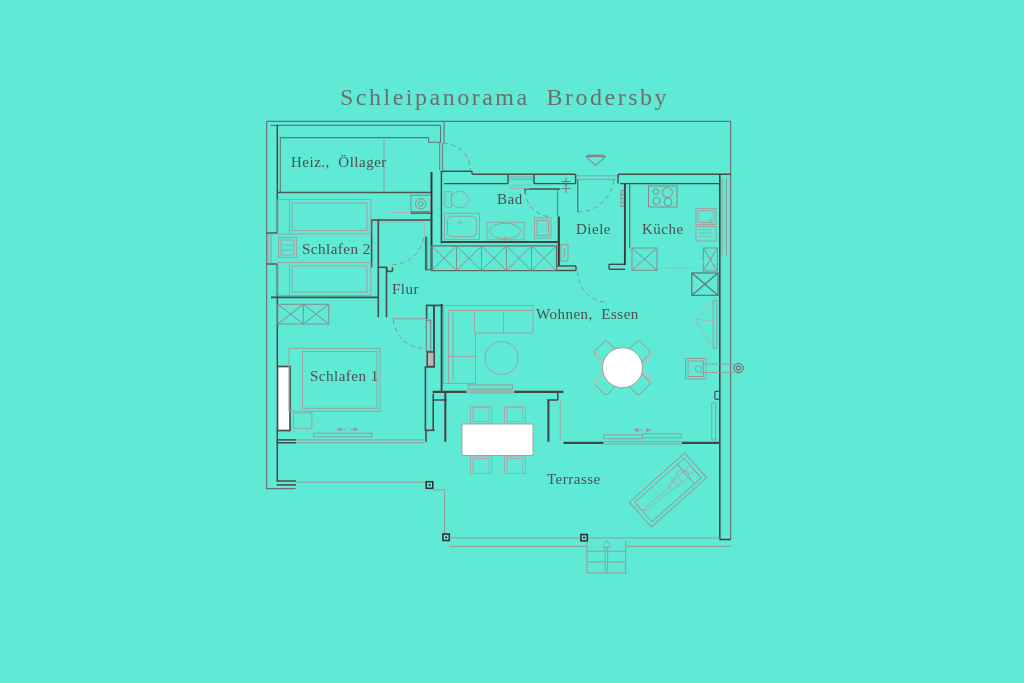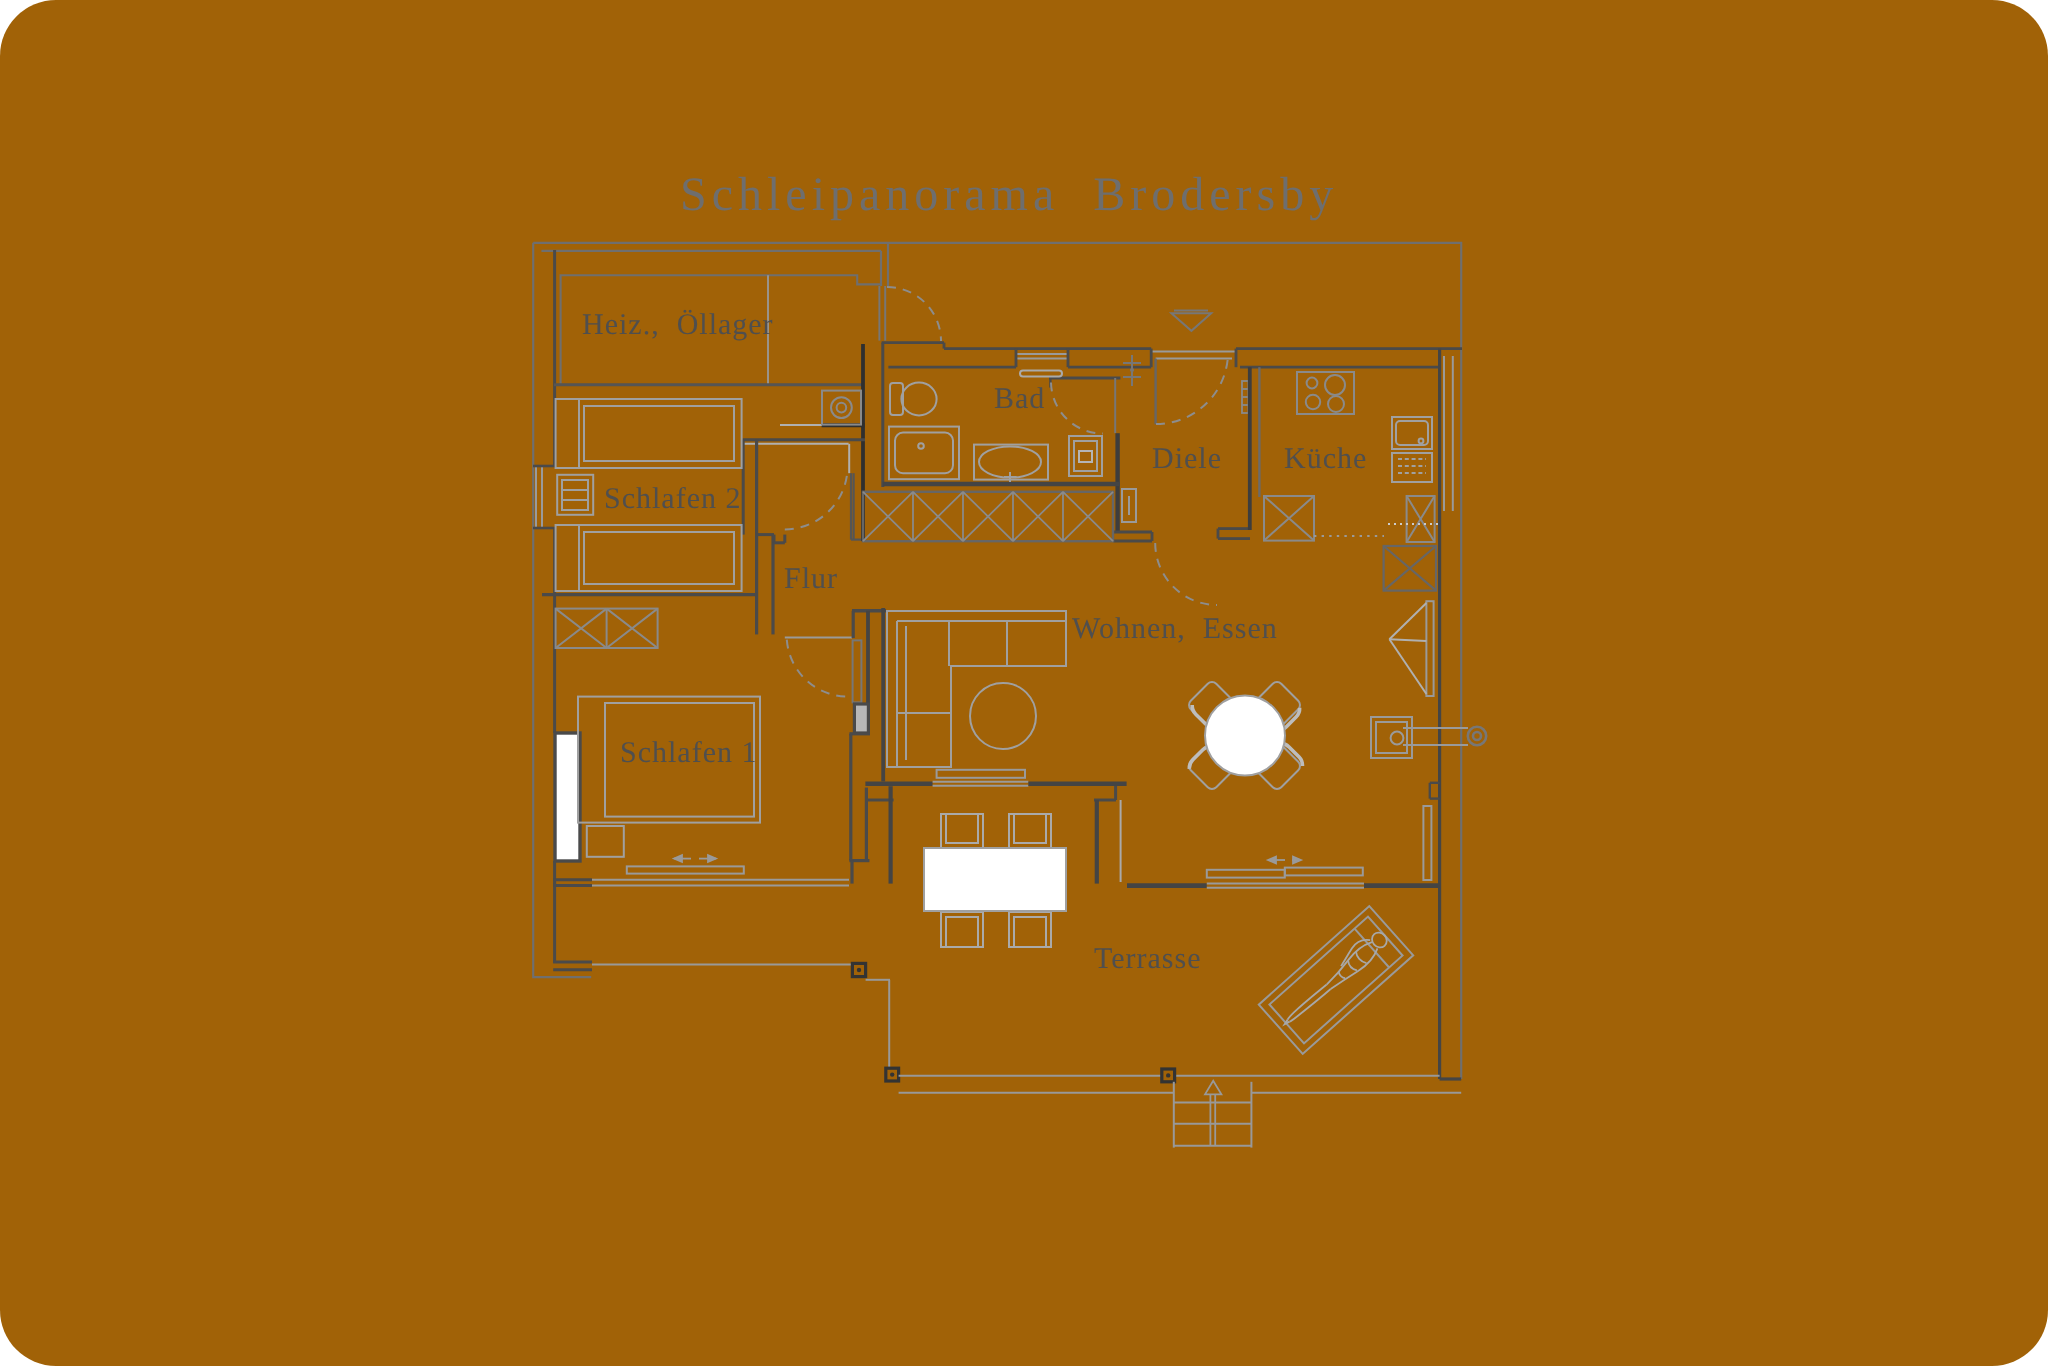--- a/index.html
+++ b/index.html
@@ -1,16 +1,16 @@
 <!DOCTYPE html>
 <html><head>
 <meta charset="utf-8">
 <style>
   html,body{margin:0;padding:0;background:#ffffff;}
-  .page{width:1024px;height:683px;position:relative;background:#a16207;overflow:hidden;border-radius:28px;}
+  .page{width:1024px;height:683px;position:relative;background:#5eead4;overflow:hidden;}
   svg{position:absolute;left:0;top:0;filter:blur(0.35px);}
   text{font-family:"Liberation Serif", serif;fill:#4a4a4a;}
   .lbl{font-size:15px;letter-spacing:0.5px;fill:#4f4f4f;}
   .title{font-size:24px;letter-spacing:2.5px;fill:#6e6e6e;}
 </style>
 </head>
 <body>
 <div class="page">
 <svg width="1024" height="683" viewBox="0 0 1024 683">
 

